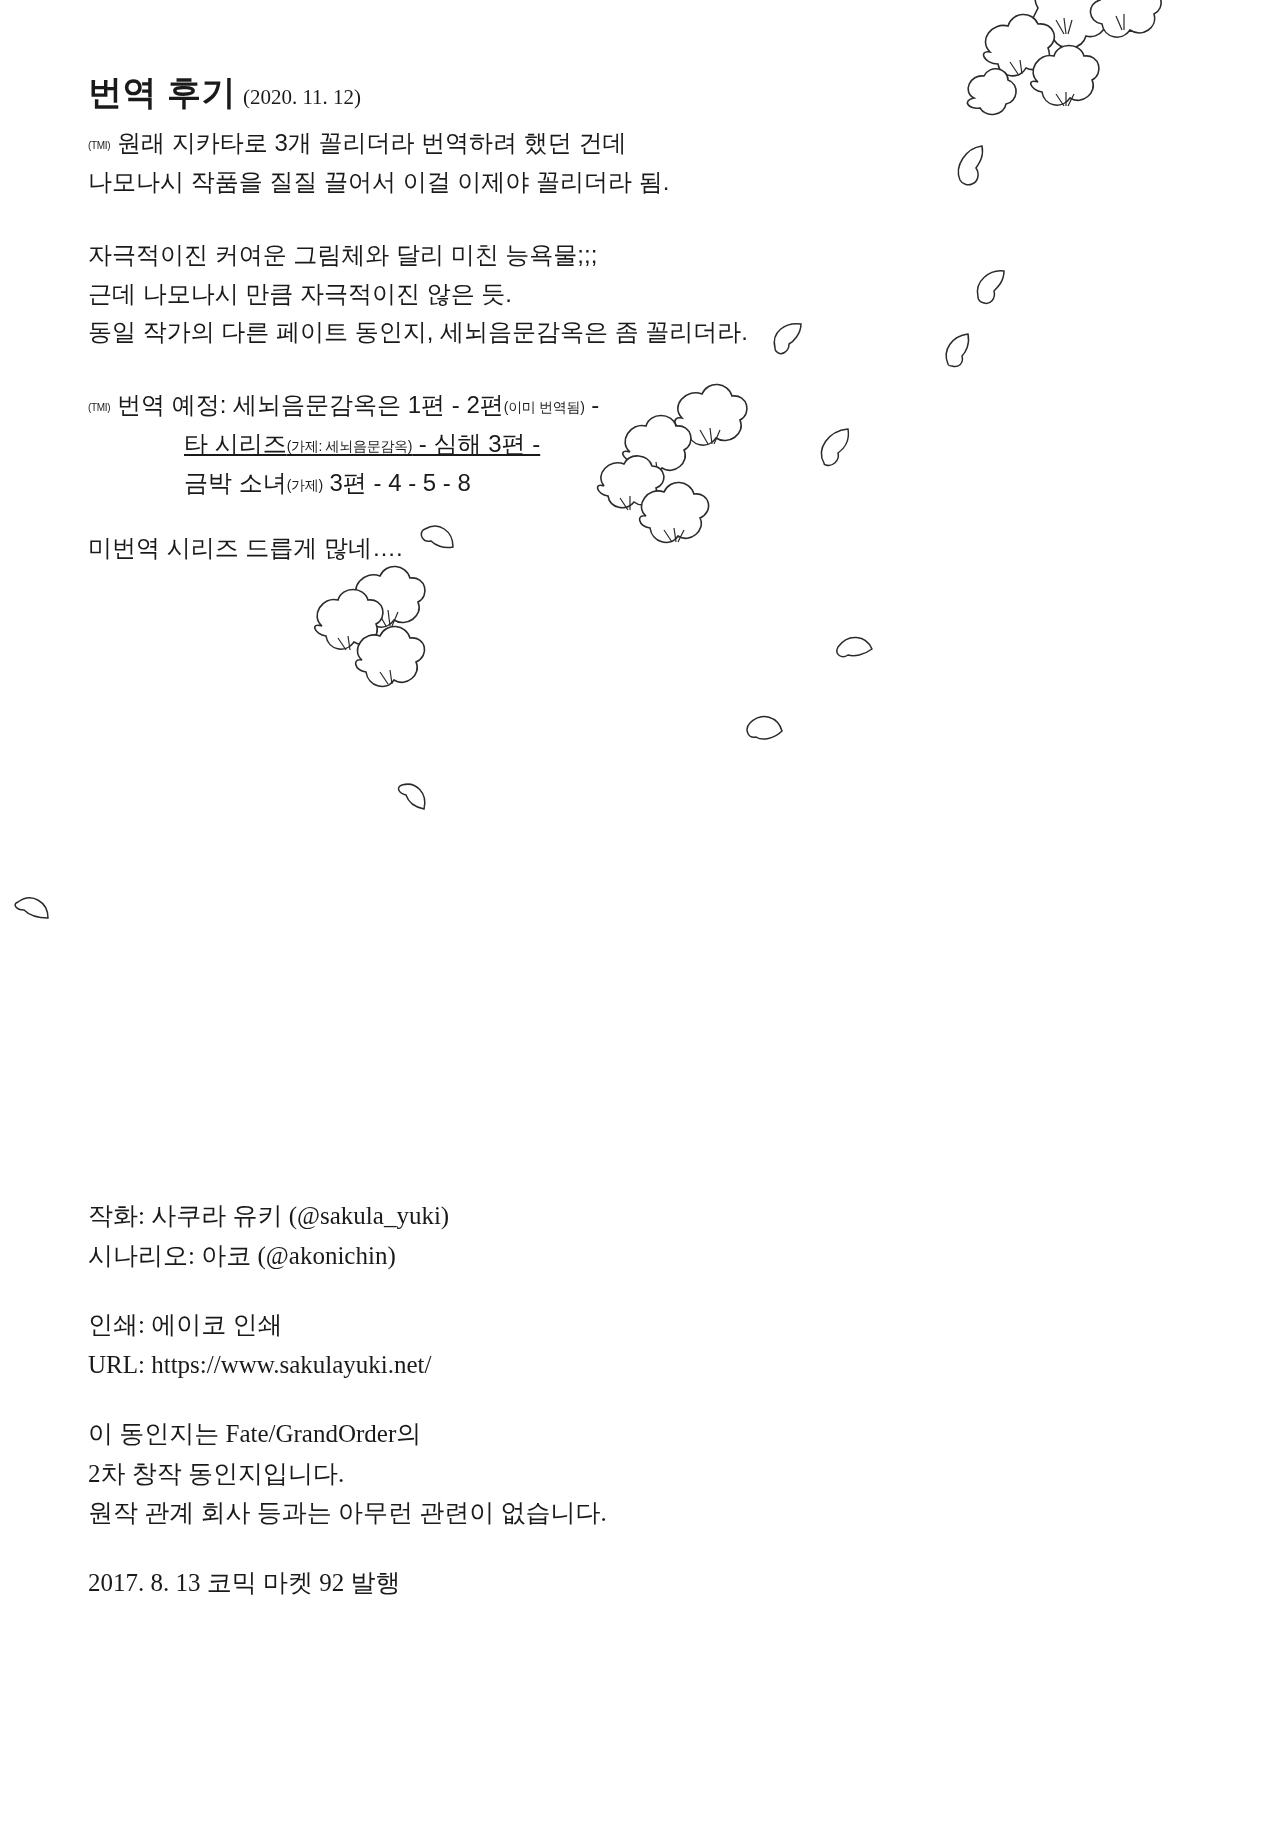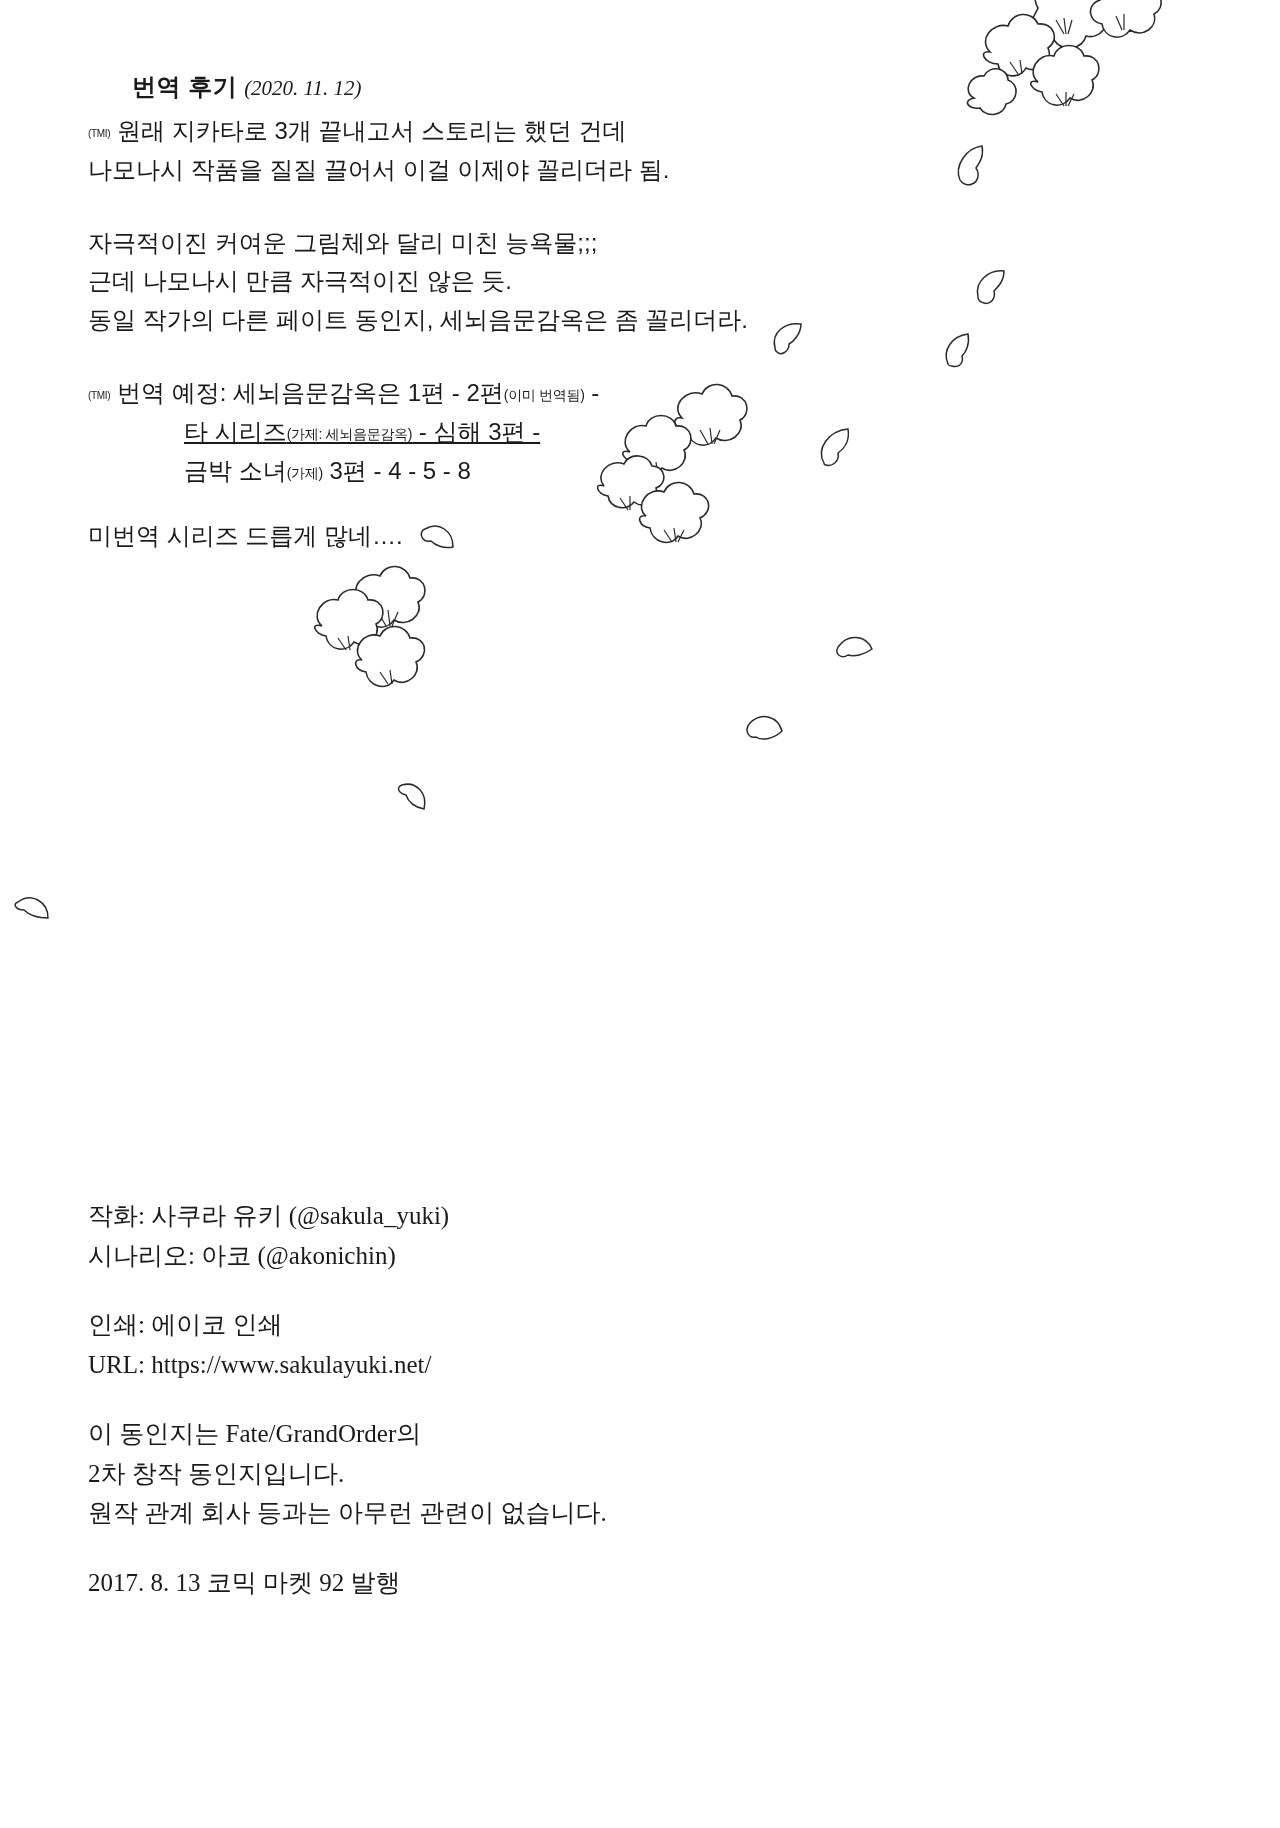--- a/index.html
+++ b/index.html
@@ -42,28 +42,26 @@
     width: 780px;
   }
   .aw-title-line {
     font-size: 25px;
     line-height: 1.35;
     margin-bottom: 8px;
     white-space: nowrap;
   }
   .aw-title-line .ttl {
     font-weight: bold;
-    font-size: 24px;
+    font-size: 34px;
     letter-spacing: 0.5px;
-    margin-left: 44px;
   }
   .aw-title-line .date {
     font-size: 21px;
     font-family: "Liberation Serif", serif;
-    font-style: italic;
   }
   .aw-line {
     font-size: 24px;
     line-height: 1.62;
     white-space: nowrap;
   }
   .tmi {
     font-size: 10px;
     vertical-align: 2px;
     letter-spacing: -0.3px;
@@ -180,21 +178,21 @@
       <path class="pt" d="M8 14 c14 -10 30 0 30 16 c-12 0 -20 -4 -24 -8 c-8 0 -12 -6 -6 -8 z"></path>
     </svg>
   </div>
 
   <div class="afterword">
     <div class="aw-title-line">
       <span class="ttl">번역 후기</span>
       <span class="date">(2020. 11. 12)</span>
     </div>
     <div class="aw-line">
-      <span class="tmi">(TMI)</span><span> 원래 지카타로 3개 끝내고서 스토리는 했던 건데</span>
+      <span class="tmi">(TMI)</span><span> 원래 지카타로 3개 꼴리더라 번역하려 했던 건데</span>
     </div>
     <div class="aw-line">나모나시 작품을 질질 끌어서 이걸 이제야 꼴리더라 됨.</div>
 
     <div class="gap"></div>
 
     <div class="aw-line">자극적이진 커여운 그림체와 달리 미친 능욕물;;;</div>
     <div class="aw-line">근데 나모나시 만큼 자극적이진 않은 듯.</div>
     <div class="aw-line">동일 작가의 다른 페이트 동인지, 세뇌음문감옥은 좀 꼴리더라.</div>
 
     <div class="gap"></div>

